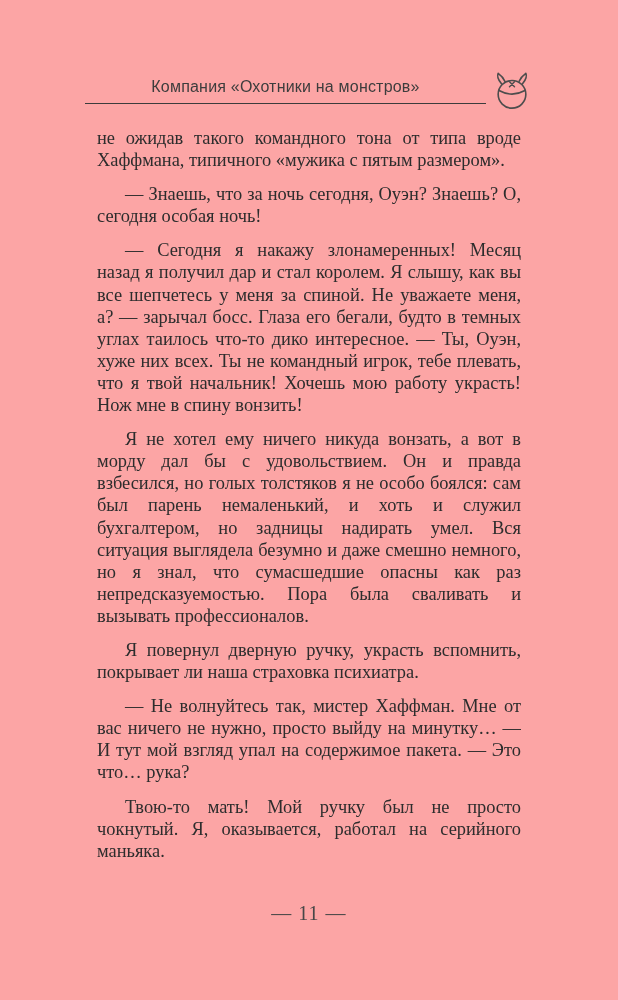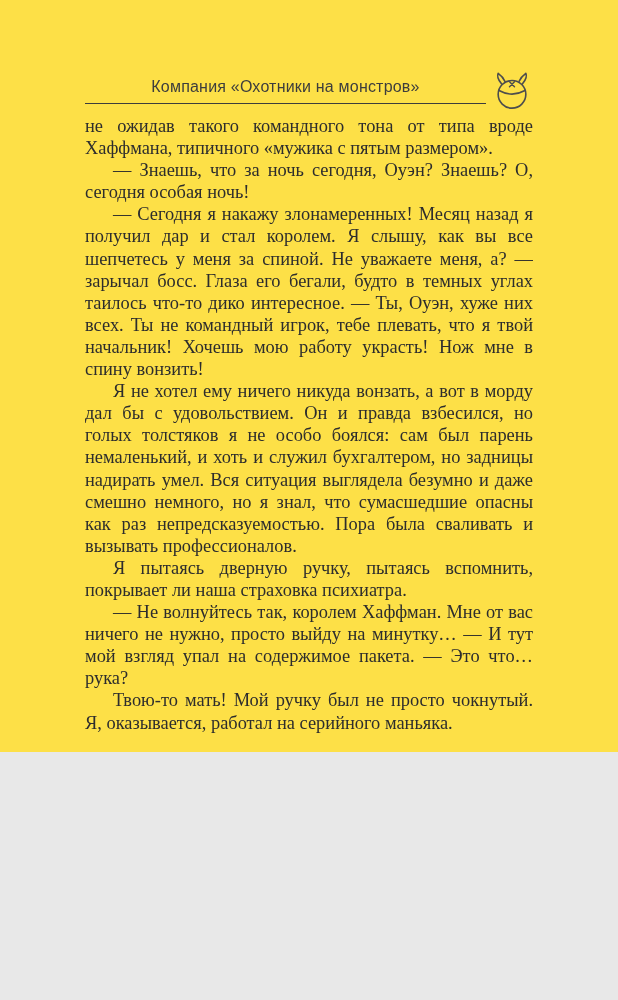--- a/index.html
+++ b/index.html
@@ -1,19 +1,19 @@
 <!DOCTYPE html>
 <html lang="ru"><head>
 <meta charset="utf-8">
 <style>
   html,body{margin:0;padding:0;background:#e8e8e8;}
   .page{
     position:relative;
-    width:618px;height:752px;
-    background:#fde047;
+    width:618px;height:1000px;
+    background:#fca5a5;
     overflow:hidden;
     box-sizing:border-box;
   }
   
   .running-header{
     position:absolute;left:85px;top:69px;width:448px;
     display:flex;align-items:flex-end;
   }
   .header-rule-area{
     flex:1;
@@ -36,21 +36,21 @@
   }
   
   .page-body{
     position:absolute;left:85px;top:115px;width:448px;
     font-family:"Liberation Serif","DejaVu Serif",serif;
     font-size:18.4px;
     line-height:22.1px;
     color:#2d2d2d;
     text-align:justify;
   }
-  .page-body p{margin:0;padding:0;}
+  .page-body p{margin:12px;padding:0;}
   .page-body p.indent{text-indent:28px;}
   
   .page-footer{
     position:absolute;left:0;top:902px;width:618px;
     text-align:center;
     font-family:"Liberation Serif","DejaVu Serif",serif;
     font-size:20px;
     color:#474747;
     letter-spacing:1px;
   }
@@ -75,22 +75,22 @@
         </g>
       </svg>
     </span>
   </header>
 
   <main class="page-body">
     <p class="para">не ожидав такого командного тона от типа вроде Хаффмана, типичного «мужика с пятым размером».</p>
     <p class="para indent">— Знаешь, что за ночь сегодня, Оуэн? Знаешь? О, сегодня особая ночь!</p>
     <p class="para indent">— Сегодня я накажу злонамеренных! Месяц назад я получил дар и стал королем. Я слышу, как вы все шепчетесь у меня за спиной. Не уважаете меня, а? — зарычал босс. Глаза его бегали, будто в темных углах таилось что-то дико интересное. — Ты, Оуэн, хуже них всех. Ты не командный игрок, тебе плевать, что я твой начальник! Хочешь мою работу украсть! Нож мне в спину вонзить!</p>
     <p class="para indent">Я не хотел ему ничего никуда вонзать, а вот в морду дал бы с удовольствием. Он и правда взбесился, но голых толстяков я не особо боялся: сам был парень немаленький, и хоть и служил бухгалтером, но задницы надирать умел. Вся ситуация выглядела безумно и даже смешно немного, но я знал, что сумасшедшие опасны как раз непредсказуемостью. Пора была сваливать и вызывать профессионалов.</p>
-    <p class="para indent">Я пытаясь дверную ручку, пытаясь вспомнить, покрывает ли наша страховка психиатра.</p>
-    <p class="para indent">— Не волнуйтесь так, королем Хаффман. Мне от вас ничего не нужно, просто выйду на минутку… — И тут мой взгляд упал на содержимое пакета. — Это что… рука?</p>
+    <p class="para indent">Я повернул дверную ручку, украсть вспомнить, покрывает ли наша страховка психиатра.</p>
+    <p class="para indent">— Не волнуйтесь так, мистер Хаффман. Мне от вас ничего не нужно, просто выйду на минутку… — И тут мой взгляд упал на содержимое пакета. — Это что… рука?</p>
     <p class="para indent">Твою-то мать! Мой ручку был не просто чокнутый. Я, оказывается, работал на серийного маньяка.</p>
   </main>
 
   <footer class="page-footer">
     <span>— 11 —</span>
   </footer>
 
 </div>
 
 </body></html>

